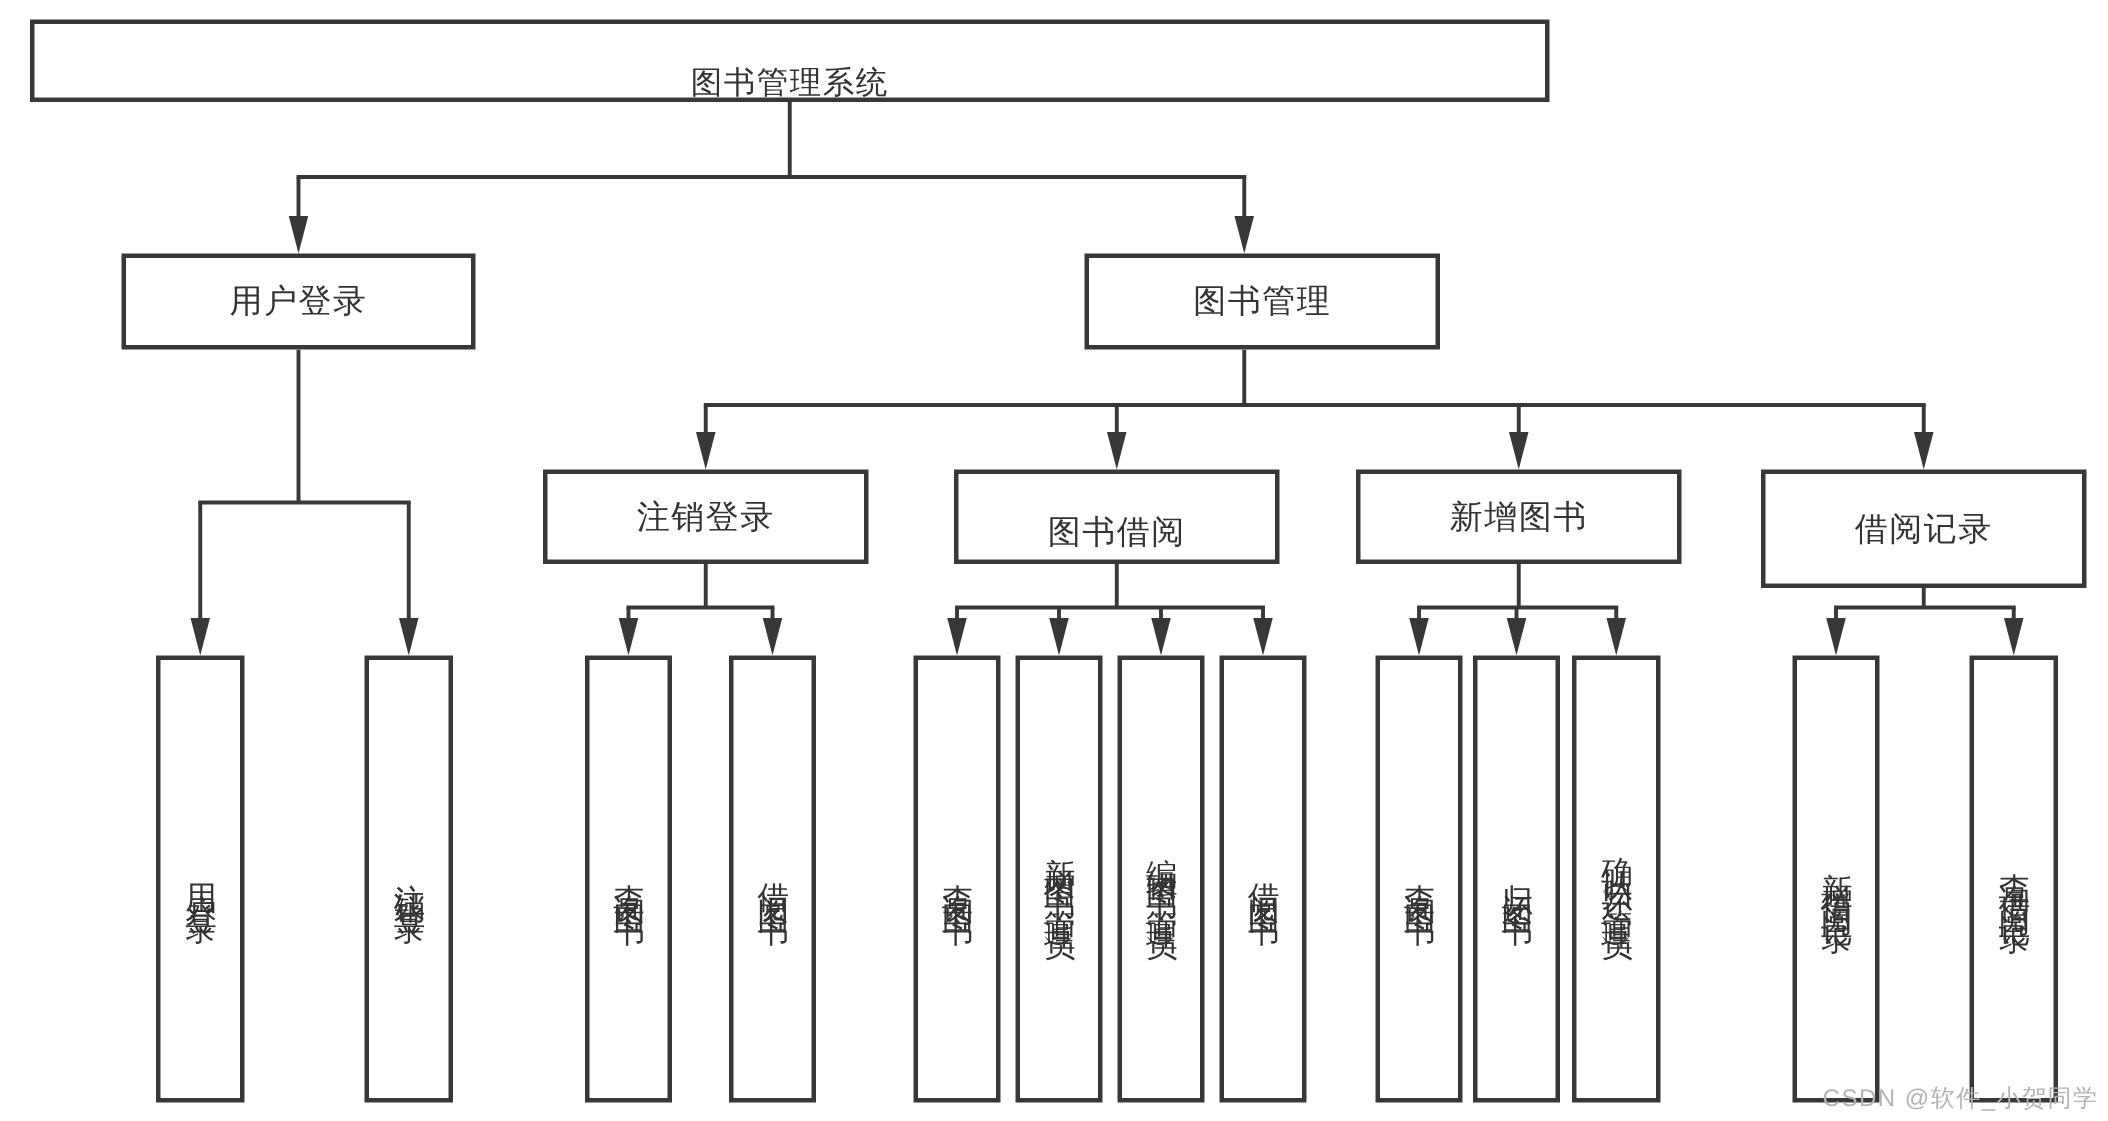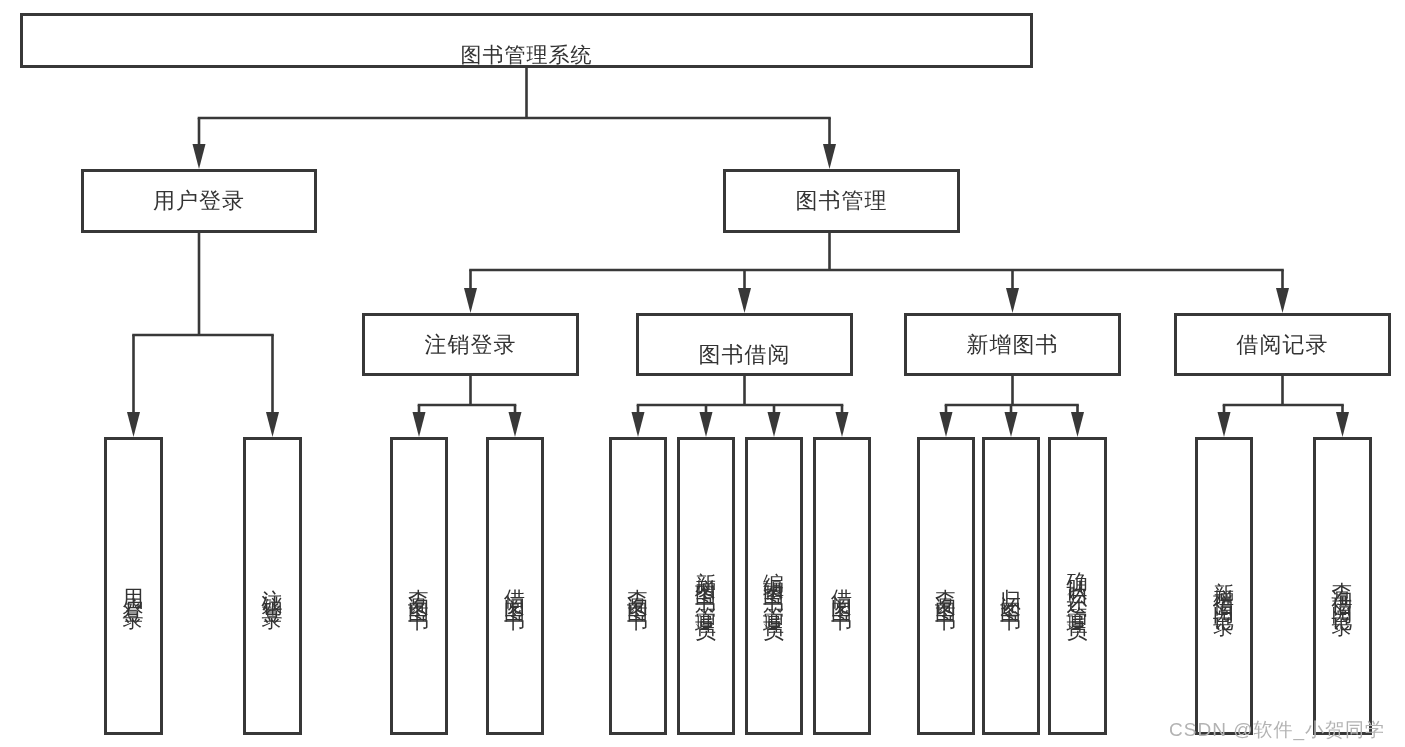--- a/index.html
+++ b/index.html
@@ -25,23 +25,23 @@
   .root{font-size:21px;}
   .vtext{
     writing-mode:vertical-rl;
     font-size:21px;
     letter-spacing:7px;
     line-height:1;
     white-space:nowrap;
   }
   #watermark{
     position:absolute;
-    right:20px;
+    right:6px;
     bottom:4px;
-    font-size:19px;
+    font-size:16px;
     letter-spacing:1px;
     color:#b3b3b3;
     user-select:none;
   }
 </style>
 </head>
 <body>
 
 <div id="stage" style="background: rgb(255, 255, 255);">
   <svg id="edge-layer" width="1405" height="747" viewBox="0 0 1405 747" xmlns="http://www.w3.org/2000/svg">
@@ -116,21 +116,21 @@
       </div>
       <div class="box hbox" style="left: 362px; top: 313px; width: 217px; height: 63px; border-color: rgb(56, 56, 56); background: rgb(255, 255, 255);">
         <span style="color: rgb(51, 51, 51);">注销登录</span>
       </div>
       <div class="box hbox" style="left: 636px; top: 313px; width: 217px; height: 63px; border-color: rgb(56, 56, 56); background: rgb(255, 255, 255);">
         <span style="color: rgb(51, 51, 51); margin-top: 20px;">图书借阅</span>
       </div>
       <div class="box hbox" style="left: 904px; top: 313px; width: 217px; height: 63px; border-color: rgb(56, 56, 56); background: rgb(255, 255, 255);">
         <span style="color: rgb(51, 51, 51);">新增图书</span>
       </div>
-      <div class="box hbox" style="left: 1174px; top: 313px; width: 217px; height: 63px; border-color: rgb(56, 56, 56); background: rgb(255, 255, 255);">
+      <div class="box hbox" style="left: 1174px; top: 313px; width: 217px; height: 79px; border-color: rgb(56, 56, 56); background: rgb(255, 255, 255);">
         <span style="color: rgb(51, 51, 51);">借阅记录</span>
       </div>
       <div class="box vbox" style="left: 390px; top: 437px; width: 58px; height: 298px; border-color: rgb(56, 56, 56); background: rgb(255, 255, 255);">
         <span class="vtext" style="color: rgb(51, 51, 51);">查询图书</span>
       </div>
       <div class="box vbox" style="left: 486px; top: 437px; width: 58px; height: 298px; border-color: rgb(56, 56, 56); background: rgb(255, 255, 255);">
         <span class="vtext" style="color: rgb(51, 51, 51);">借阅图书</span>
       </div>
       <div class="box vbox" style="left: 609px; top: 437px; width: 58px; height: 298px; border-color: rgb(56, 56, 56); background: rgb(255, 255, 255);">
         <span class="vtext" style="color: rgb(51, 51, 51);">查询图书</span>

